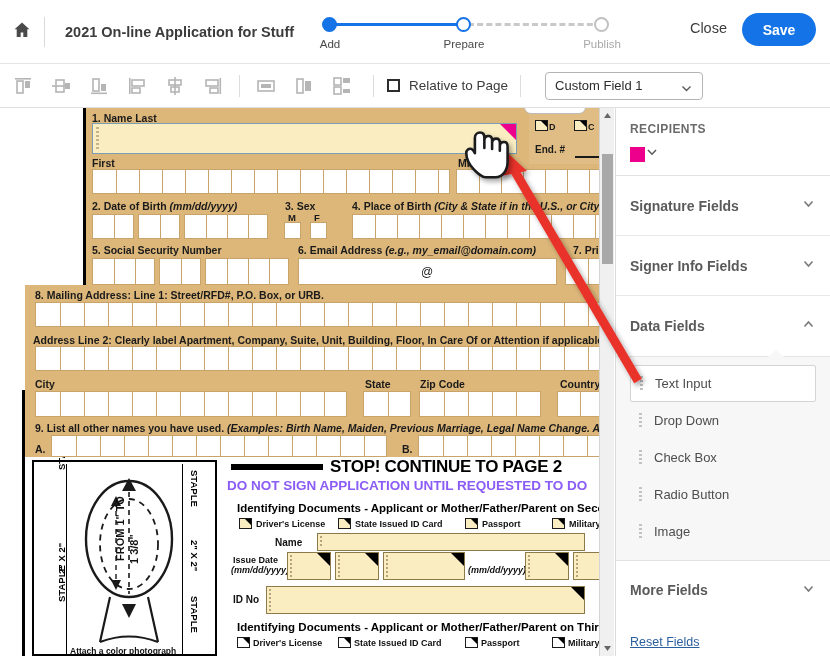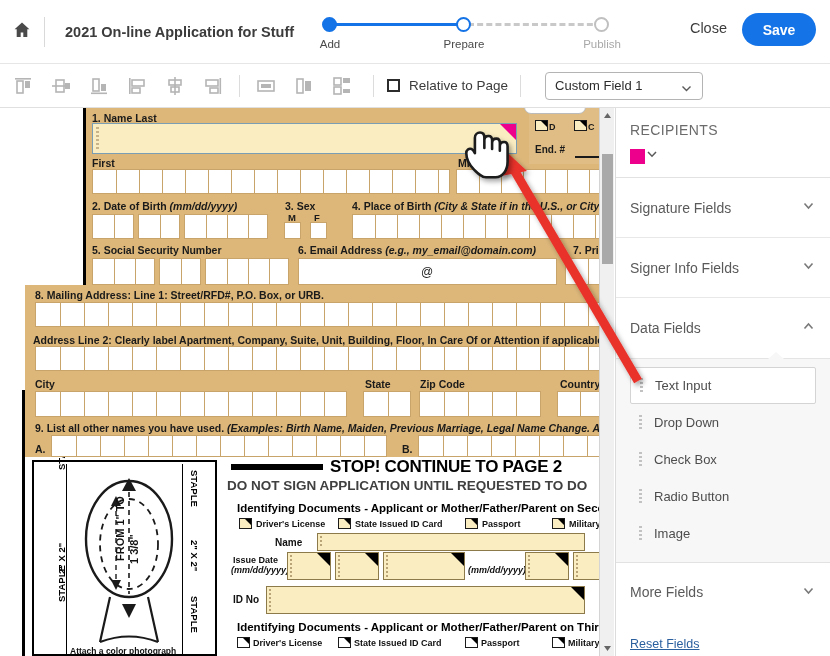--- a/index.html
+++ b/index.html
@@ -238,21 +238,21 @@
     position: absolute;
     background: #000;
   }
   .stoptext {
     position: absolute;
     font-size: 17px; font-weight: bold; color: #000;
     letter-spacing: -0.3px; white-space: nowrap;
   }
   .subtext {
     position: absolute;
-    font-size: 13.5px; font-weight: bold; color: #404040;
+    font-size: 13.5px; font-weight: bold; color: #8b5cf6;
     white-space: nowrap;
   }
   .idhead {
     position: absolute;
     font-size: 11.5px; font-weight: bold; color: #000;
     white-space: nowrap;
   }
 
   
   .photobox {
@@ -296,41 +296,41 @@
     width: 215px; height: 548px;
     background: #ffffff;
     border-left: 1px solid #dcdcdc;
     overflow: hidden;
   }
   .rp-recipients {
     padding: 14px 14px 12px 14px;
     border-bottom: 1px solid #e2e2e2;
   }
   .rp-caption {
-    font-size: 14px; font-weight: normal; color: #6b6b6b;
+    font-size: 12px; font-weight: bold; color: #6b6b6b;
     letter-spacing: 0.4px;
   }
   .rp-recip-row {
     display: flex; align-items: center;
     margin-top: 9px; cursor: pointer;
   }
   .swatch { width: 15px; height: 15px; }
   .rp-recip-name {
     margin-left: 10px; font-size: 13px; color: #3d3d3d; flex: 1;
   }
   .acc {
     height: 48px;
     display: flex; align-items: center;
     padding: 0 14px;
     cursor: pointer;
     border-bottom: 1px solid #e8e8e8;
   }
   .acc.noborder { border-bottom: none; }
   .acc-title {
-    flex: 1; font-size: 14px; font-weight: normal; color: #5a5a5a;
+    flex: 1; font-size: 14px; font-weight: bold; color: #5a5a5a;
   }
   .fieldlist {
     background: #f7f7f7;
     border-top: 1px solid #e4e4e4;
     border-bottom: 1px solid #e2e2e2;
     padding: 8px 0 10px 0;
     position: relative;
   }
   .fl-caret {
     position: absolute; left: 152px; top: -7px;

